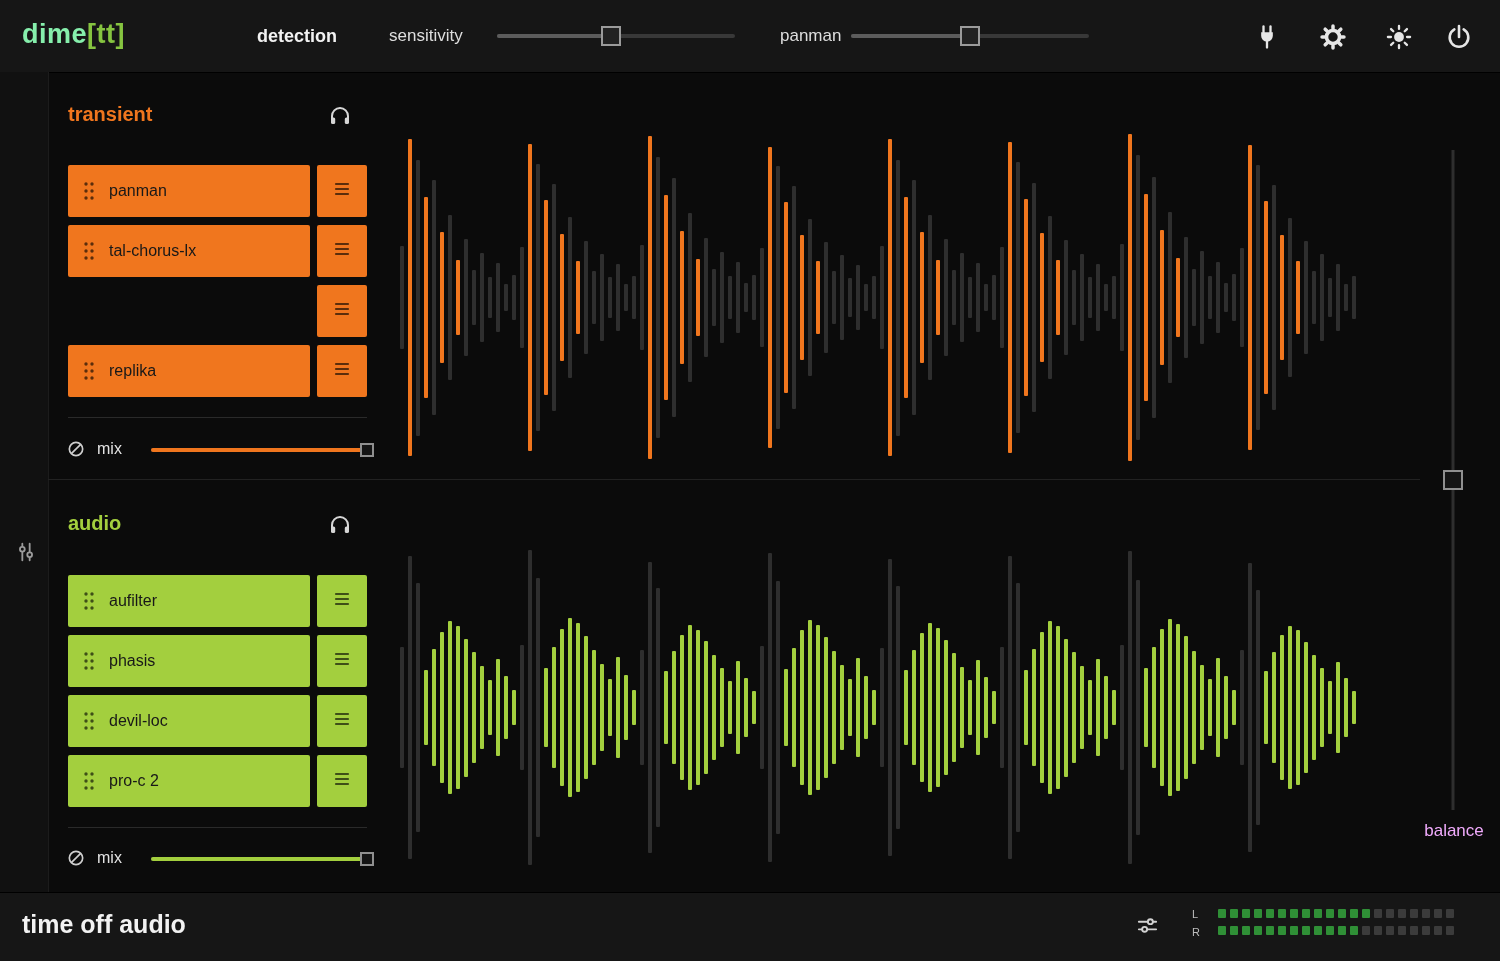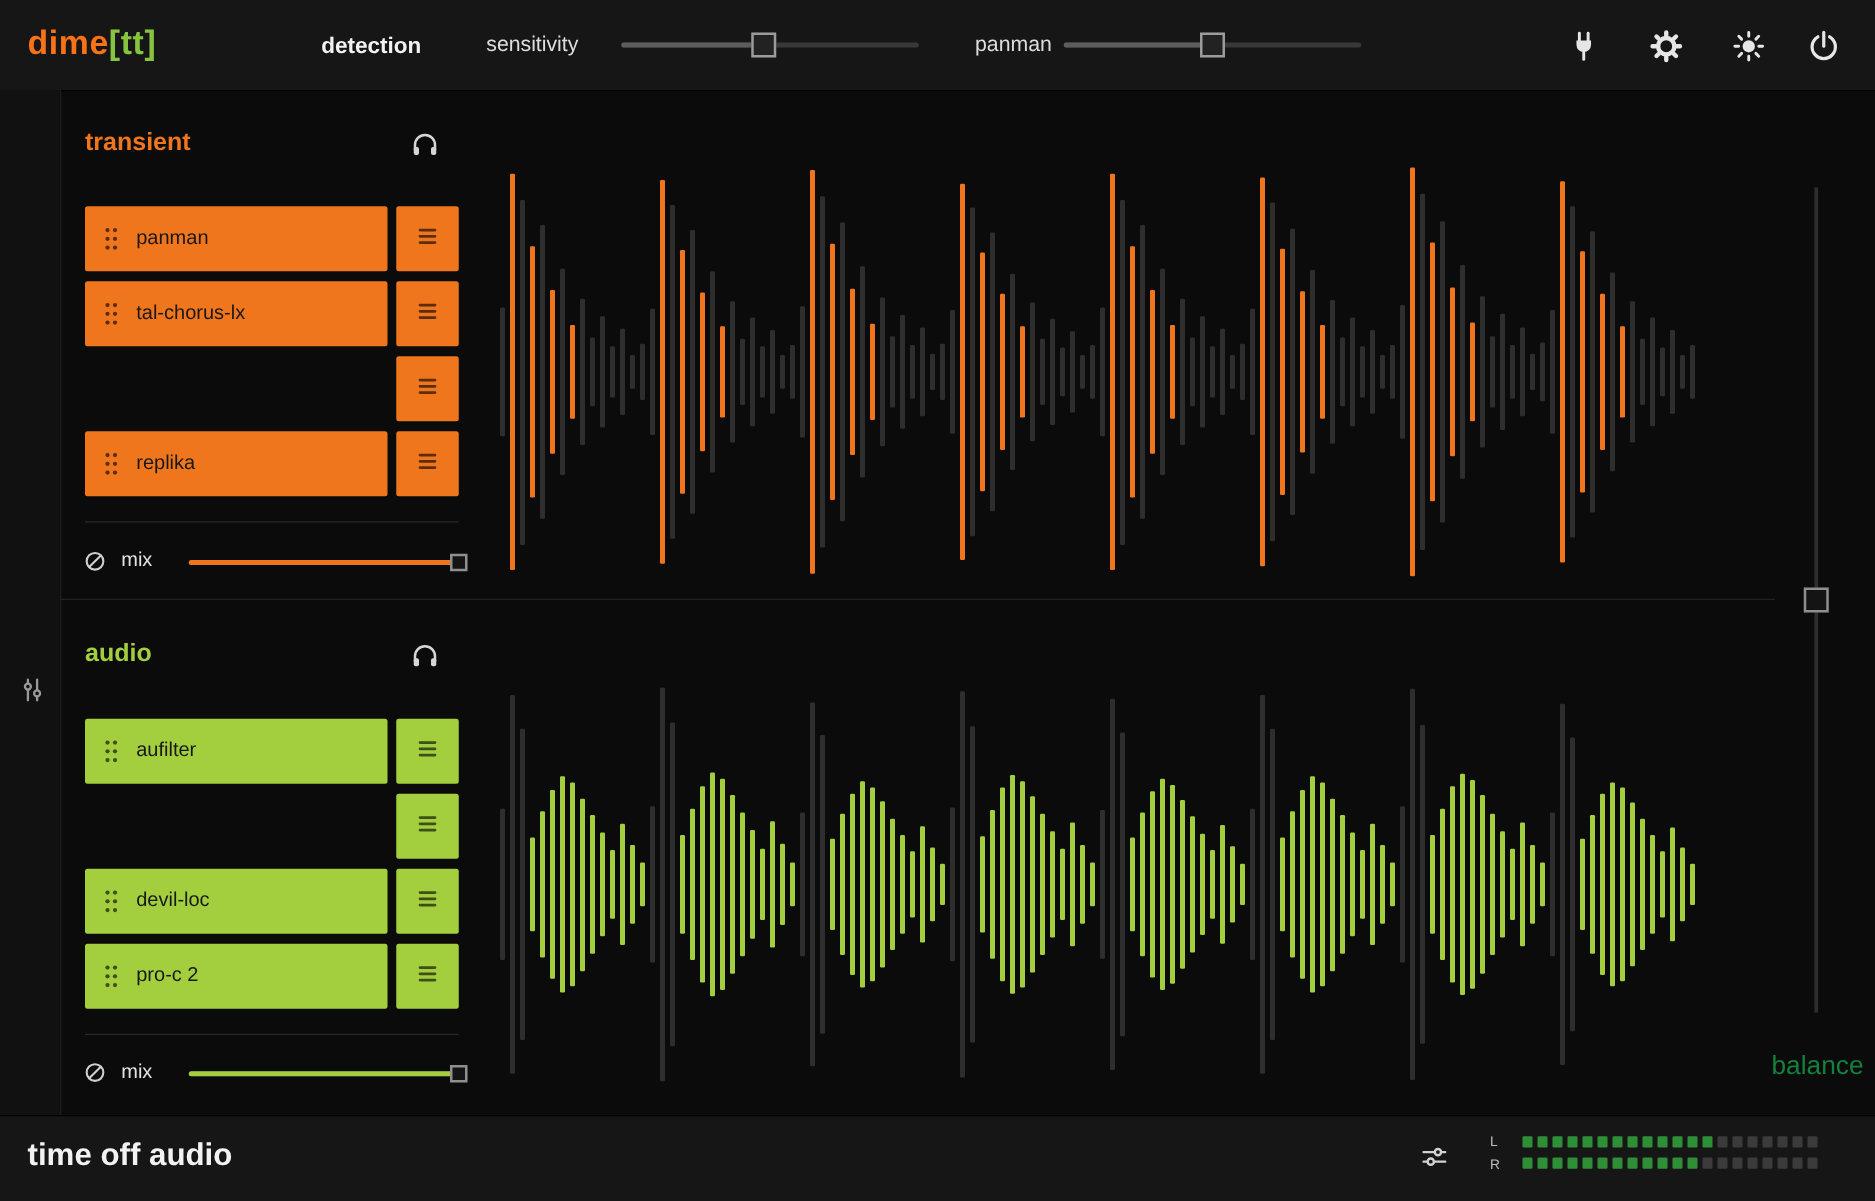--- a/index.html
+++ b/index.html
@@ -2,21 +2,21 @@
 <html style="--orange: #f0761e; --green: #a3cf3e; --logo-green: #86c440;"><head>
 <meta charset="utf-8">
 <style>
   html,body{margin:0;padding:0;background:#000;}
   body{width:1500px;height:961px;font-family:"Liberation Sans","DejaVu Sans",sans-serif;color:#eaeaea;overflow:hidden;}
   .stage{position:relative;width:1500px;height:961px;background:#0b0b0b;}
 
   
   .topbar{position:absolute;left:0;top:0;width:1500px;height:72px;background:#161616;border-bottom:1px solid #000;}
   .logo{position:absolute;left:22px;top:19px;font-size:27px;font-weight:700;letter-spacing:.5px;}
-  .logo .dime{color:#f97316;margin-top:44px;}
+  .logo .dime{color:#86efac;margin-top:44px;}
   .logo .tt{color:var(--logo-green);}
   .nav-tab{position:absolute;left:257px;top:26px;font-size:18px;font-weight:700;color:#f2f2f2;cursor:pointer;}
   .tb-label{position:absolute;top:26px;font-size:17px;color:#dedede;}
   .hslider{position:absolute;height:20px;}
   .hslider .track{position:absolute;left:0;right:0;top:8px;height:4px;background:#383838;border-radius:2px;}
   .hslider .fill{position:absolute;left:0;top:0;height:4px;background:#5c5c5c;border-radius:2px;}
   .hslider .handle{position:absolute;top:50%;width:20px;height:20px;background:#222;border:2px solid #9b9b9b;box-sizing:border-box;transform:translate(-50%,-50%);cursor:pointer;}
   .tb-icons .icon-btn{position:absolute;top:23px;width:28px;height:28px;color:#e6e6e6;cursor:pointer;}
   .icon-btn svg{width:100%;height:100%;}
 
@@ -54,21 +54,21 @@
   .mix-slider.green .fill{background:var(--green);}
   .mix-slider .handle{position:absolute;top:50%;width:14px;height:14px;background:#141414;border:2px solid #8f8f8f;box-sizing:border-box;transform:translate(-50%,-50%);cursor:pointer;}
 
   .wave{position:absolute;width:956px;height:345px;display:flex;align-items:center;gap:4px;overflow:hidden;}
   .wbar{width:4px;flex:none;border-radius:1px;}
 
   
   .vslider{position:absolute;left:1444px;top:150px;width:18px;height:660px;}
   .vslider .track{position:absolute;left:50%;top:0;bottom:0;width:3px;background:#2e2e2e;transform:translateX(-50%);}
   .vslider .handle{position:absolute;left:50%;width:20px;height:20px;background:#141414;border:2px solid #8f8f8f;box-sizing:border-box;transform:translate(-50%,-50%);cursor:pointer;}
-  .balance-label{position:absolute;left:1414px;top:841px;width:80px;font-size:21px;color:#15803d;text-align:center;}
+  .balance-label{position:absolute;left:1414px;top:821px;width:80px;font-size:17px;color:#f0abfc;text-align:center;}
 
   
   .footer{position:absolute;left:0;top:892px;width:1500px;height:69px;background:#161616;border-top:1px solid #000;}
   .brand{position:absolute;left:22px;top:17px;font-size:25px;font-weight:600;color:#f2f2f2;}
   .footer-icon{position:absolute;left:1136px;top:21px;width:23px;height:23px;color:#d2d2d2;cursor:pointer;}
   .footer-icon svg{width:100%;height:100%;}
   .lr{position:absolute;font-size:11px;color:#bdbdbd;}
   .meter-row{position:absolute;left:1218px;display:flex;gap:4px;}
   .seg{width:8px;height:9px;border-radius:1px;}
 </style>
@@ -382,20 +382,31 @@
           <circle cx="10" cy="17" r="1.7"></circle>
         </svg></span>
     <span class="slot-label">aufilter</span>
   </div>
   <div class="menu-box green" style="left:317px;top:575px;">
     <span><svg viewBox="0 0 16 14" stroke="currentColor" stroke-width="2.2" stroke-linecap="round">
           <path d="M2 2h12M2 7h12M2 12h12"></path>
         </svg></span>
   </div>
 
+  <div class="slot green" style="left:68px;top:635px;">
+    <span class="grip"><svg viewBox="0 0 14 20" fill="currentColor">
+          <circle cx="4" cy="3" r="1.7"></circle>
+          <circle cx="10" cy="3" r="1.7"></circle>
+          <circle cx="4" cy="10" r="1.7"></circle>
+          <circle cx="10" cy="10" r="1.7"></circle>
+          <circle cx="4" cy="17" r="1.7"></circle>
+          <circle cx="10" cy="17" r="1.7"></circle>
+        </svg></span>
+    <span class="slot-label">phasis</span>
+  </div>
   <div class="menu-box green" style="left:317px;top:635px;">
     <span><svg viewBox="0 0 16 14" stroke="currentColor" stroke-width="2.2" stroke-linecap="round">
           <path d="M2 2h12M2 7h12M2 12h12"></path>
         </svg></span>
   </div>
 
   <div class="slot green" style="left:68px;top:695px;">
     <span class="grip"><svg viewBox="0 0 14 20" fill="currentColor">
           <circle cx="4" cy="3" r="1.7"></circle>
           <circle cx="10" cy="3" r="1.7"></circle>

